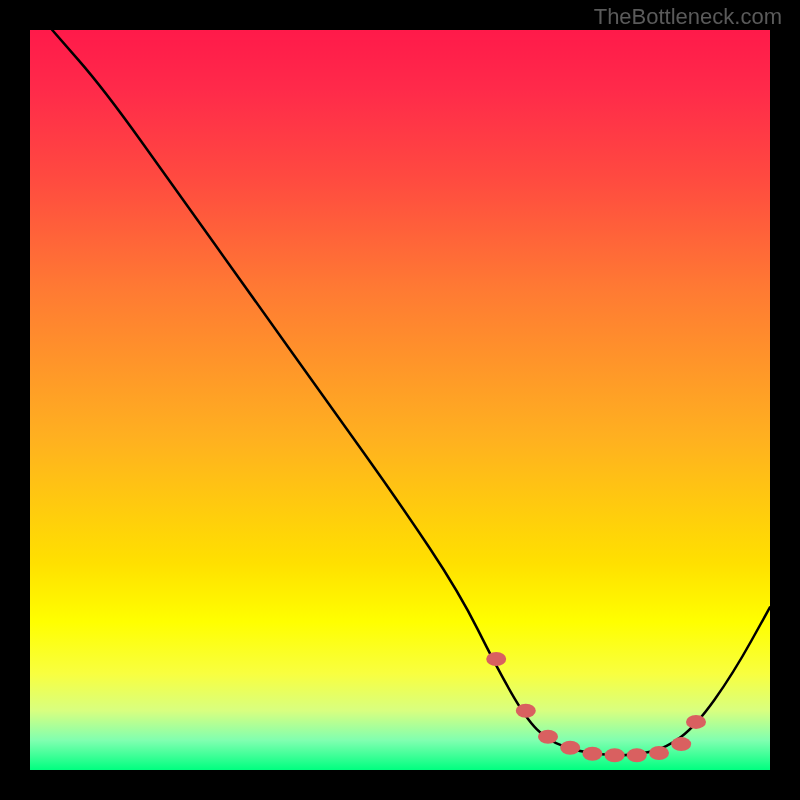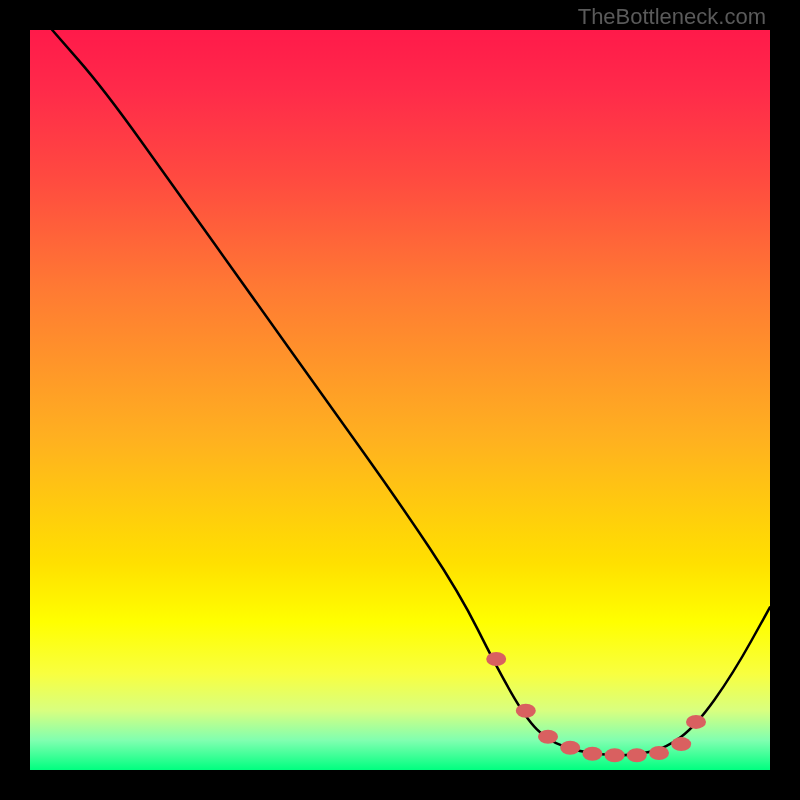--- a/index.html
+++ b/index.html
@@ -7,21 +7,21 @@
     width: 800px;
     height: 800px;
     background: #000;
     font-family: Arial, sans-serif;
     position: relative;
     overflow: hidden;
   }
   .watermark {
     position: absolute;
     top: 4px;
-    right: 34px;
+    right: 18px;
     color: #5a5a5a;
     font-size: 22px;
     font-weight: 500;
     z-index: 10;
   }
   .chart-area {
     position: absolute;
     top: 30px;
     left: 30px;
     width: 740px;

